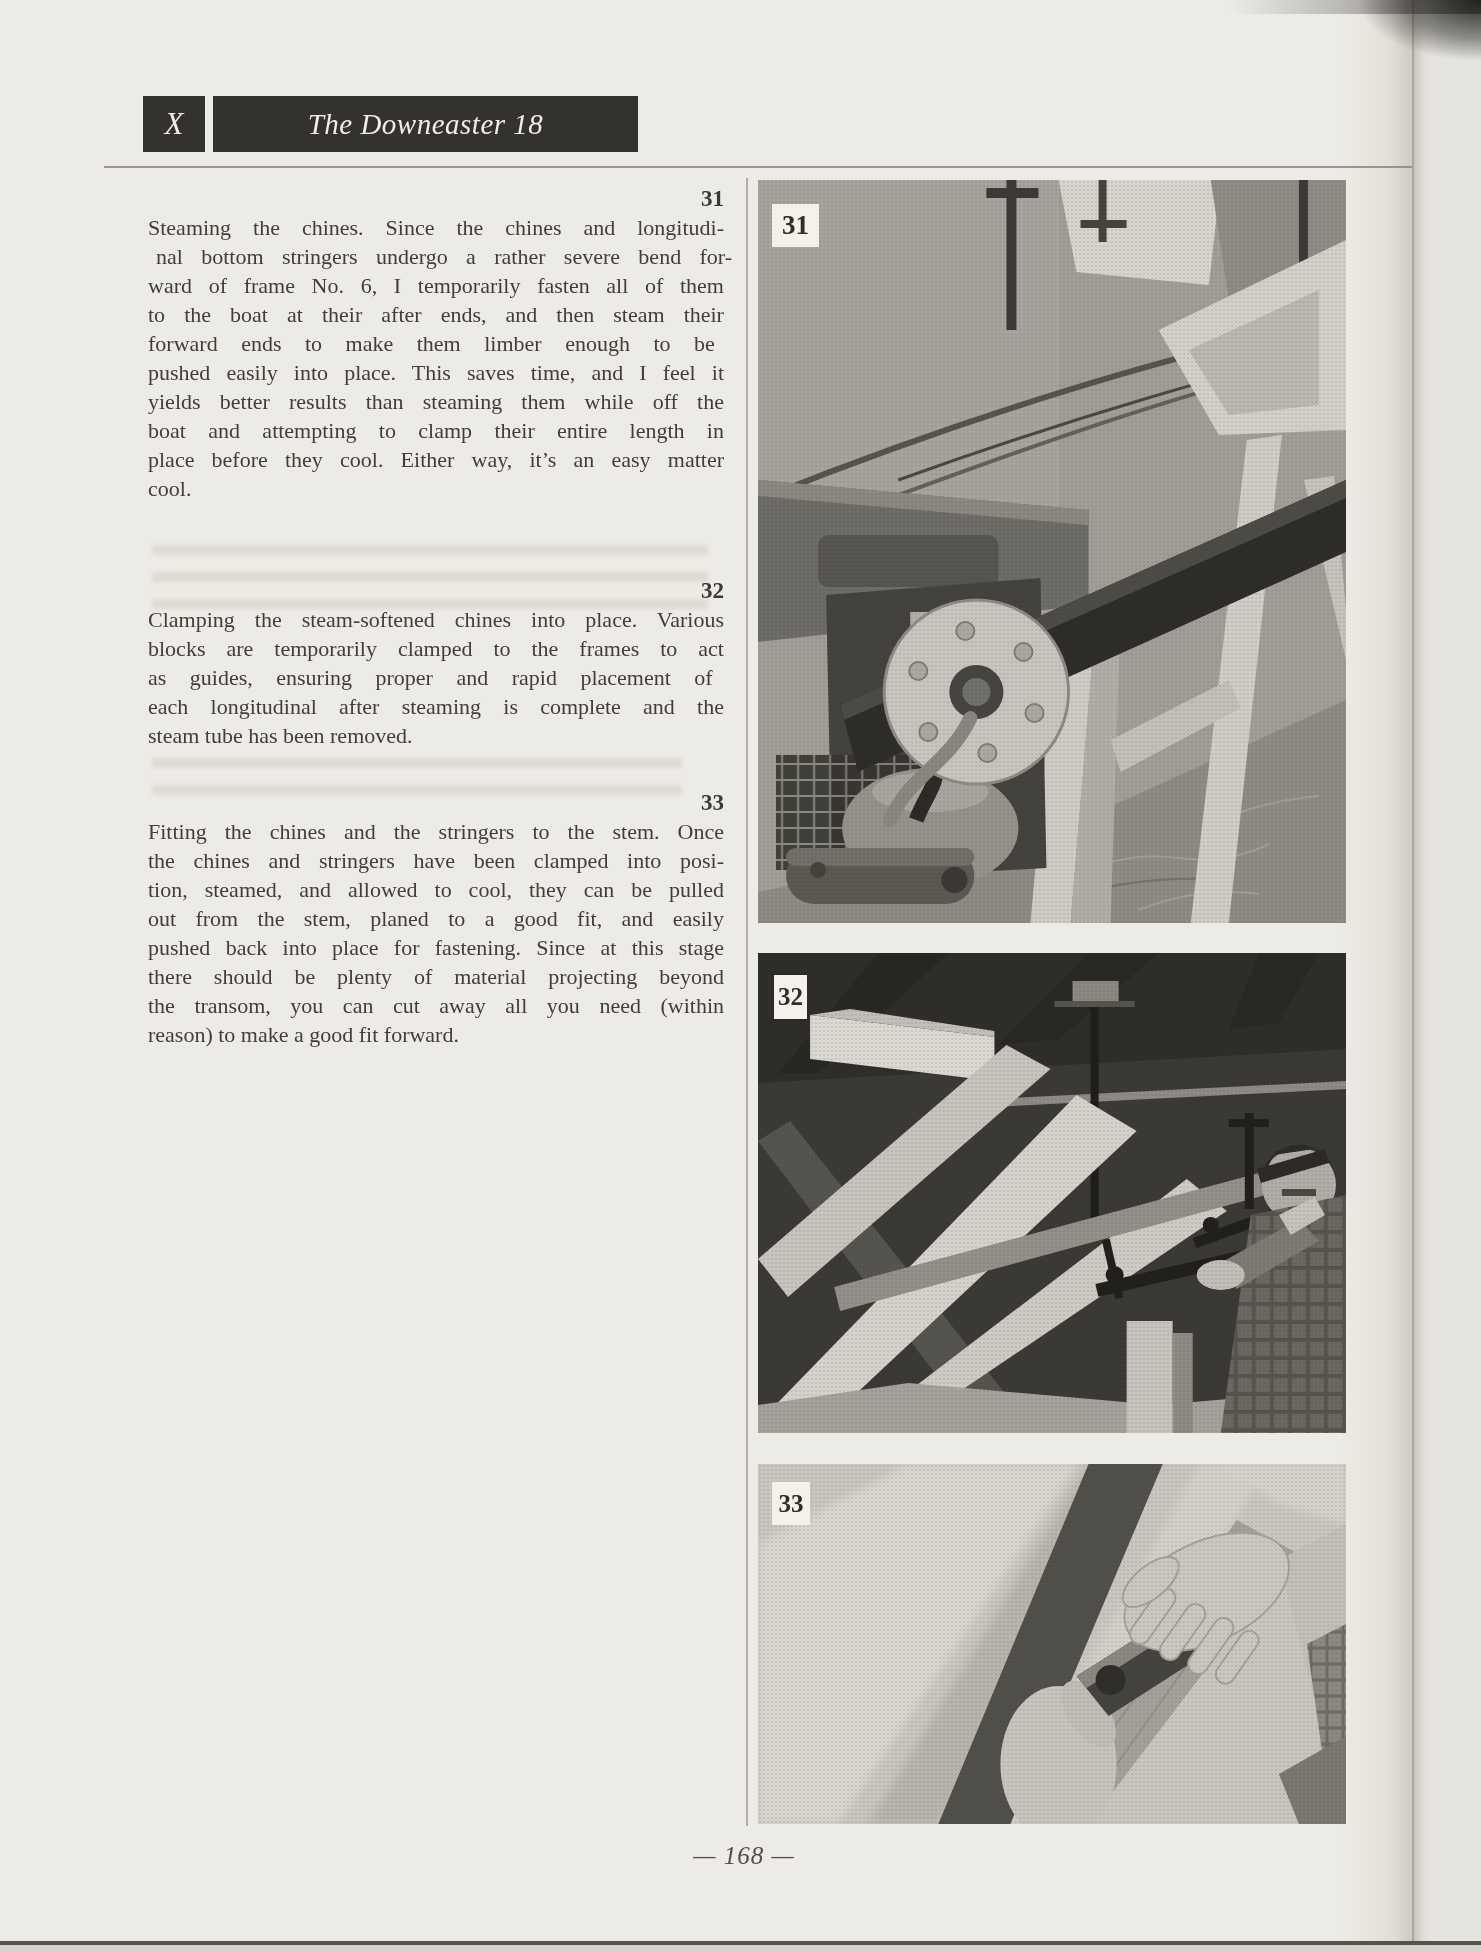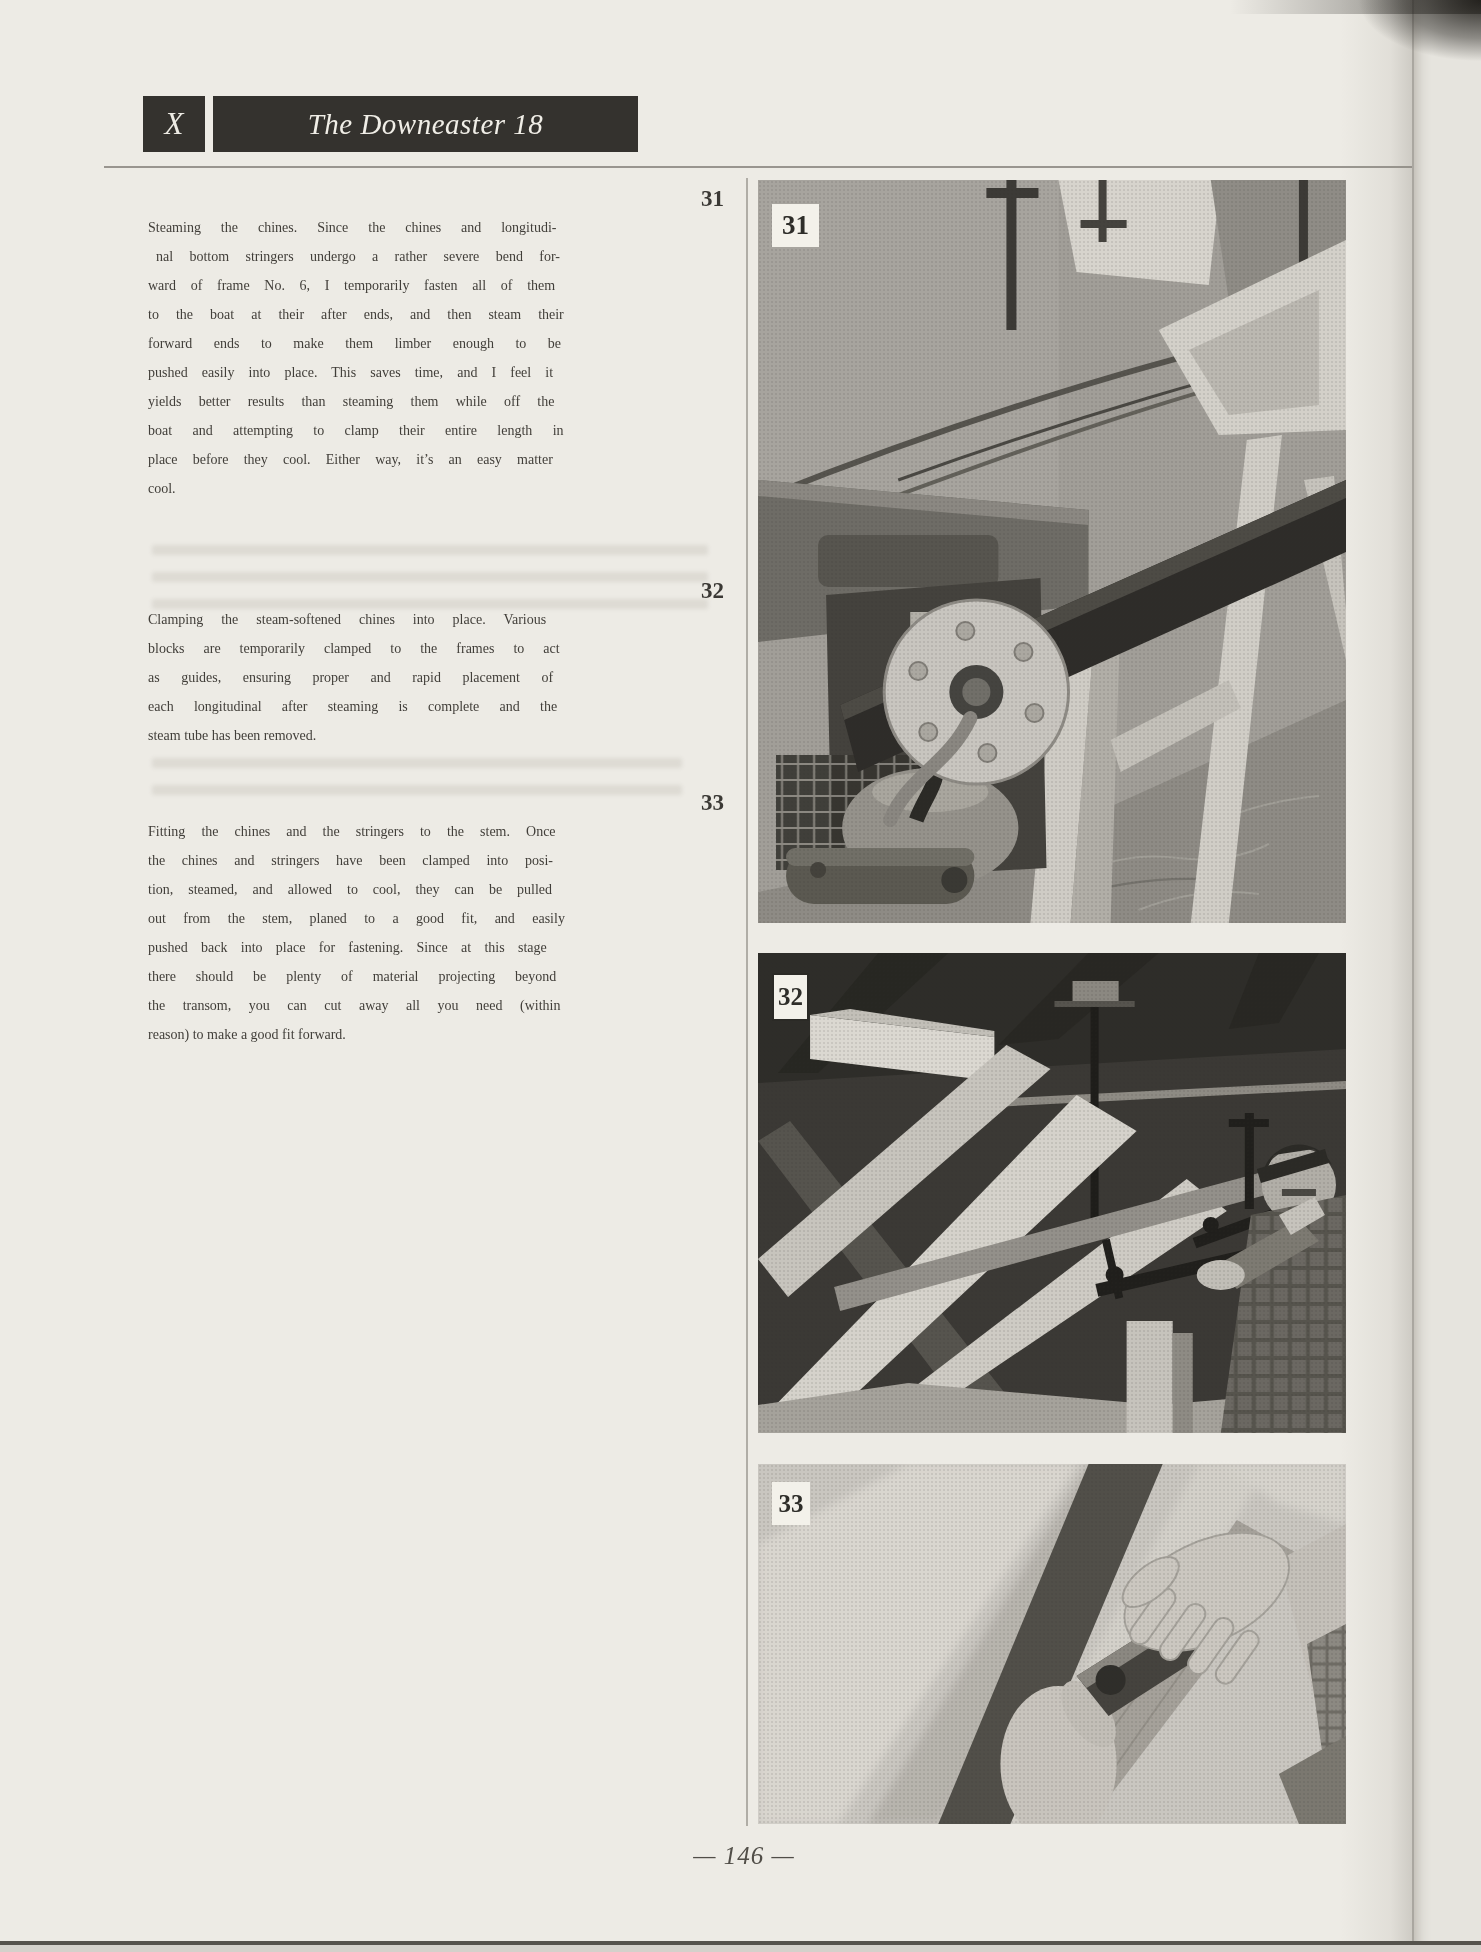--- a/index.html
+++ b/index.html
@@ -24,21 +24,21 @@
   
   .chapter-tab{left:143px;top:96px;width:62px;height:56px;background:#34322e;color:#edebe4;
     font-style:italic;font-size:31px;display:flex;align-items:center;justify-content:center;}
   .chapter-banner{left:213px;top:96px;width:425px;height:56px;background:#34322e;color:#f0eee7;
     font-style:italic;font-size:29px;letter-spacing:.5px;display:flex;align-items:center;justify-content:center;}
   .header-rule{left:104px;top:166px;width:1308px;height:2px;background:#8f8c85;opacity:.9;}
 
   
   .section{position:absolute;left:148px;width:576px;}
   .sec-num{text-align:right;font-weight:700;font-size:23px;height:29px;line-height:29px;color:#3b3935;}
-  .jline{width:100%;height:29px;line-height:29px;font-size:14px;white-space:nowrap;}
+  .jline{width:100%;height:29px;line-height:29px;font-size:22px;white-space:nowrap;}
   .jline span{display:inline-block;}
 
   .ghost{position:absolute;filter:blur(2px);opacity:.45;pointer-events:none;
     background:repeating-linear-gradient(180deg,rgba(122,114,101,.30) 0 10px,rgba(0,0,0,0) 10px 27px);}
   .ghost1{left:152px;top:545px;width:556px;height:64px;}
   .ghost2{left:152px;top:758px;width:530px;height:46px;}
 
   .col-divider{left:746px;top:178px;width:2px;height:1648px;background:#96938c;opacity:.7;}
 
   
@@ -280,17 +280,17 @@
         <rect x="448" y="184" width="60" height="19" rx="9" transform="rotate(-55 478 193)"></rect>
         <ellipse cx="392" cy="118" rx="34" ry="16" transform="rotate(-40 392 118)"></ellipse>
       </g>
     </svg>
     <div class="halftone"></div>
     <div class="fig-label fig-label-33">
       <span>33</span>
     </div>
   </div>
 
-  <div class="abs page-number">— 146 —</div>
+  <div class="abs page-number">— 168 —</div>
 
   <div class="abs bottom-edge"></div>
   <div class="abs below-edge"></div>
 </div>
 
 </body></html>

